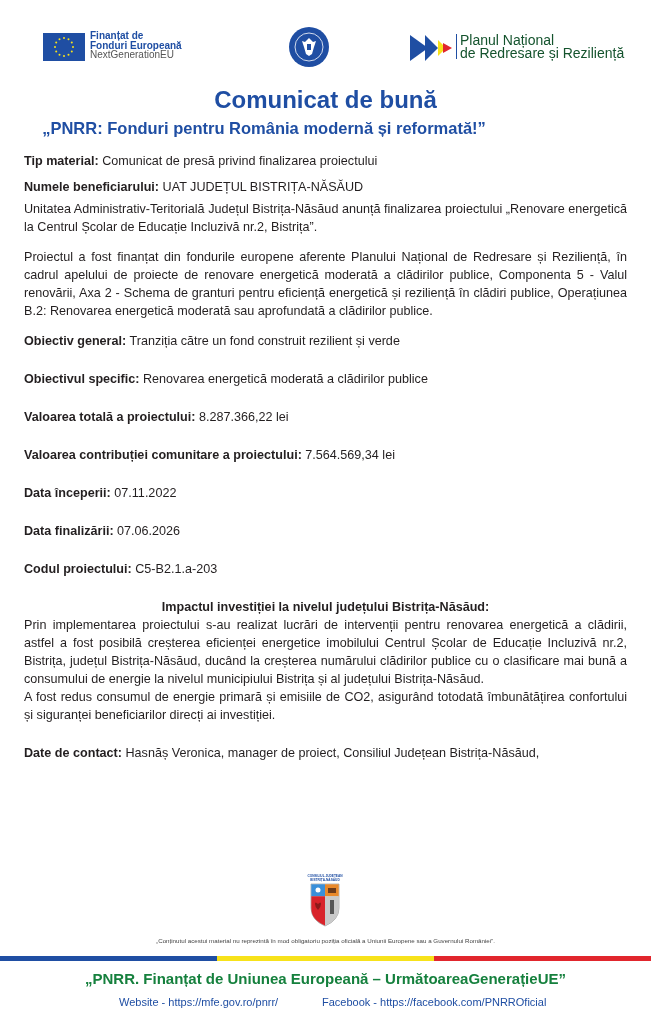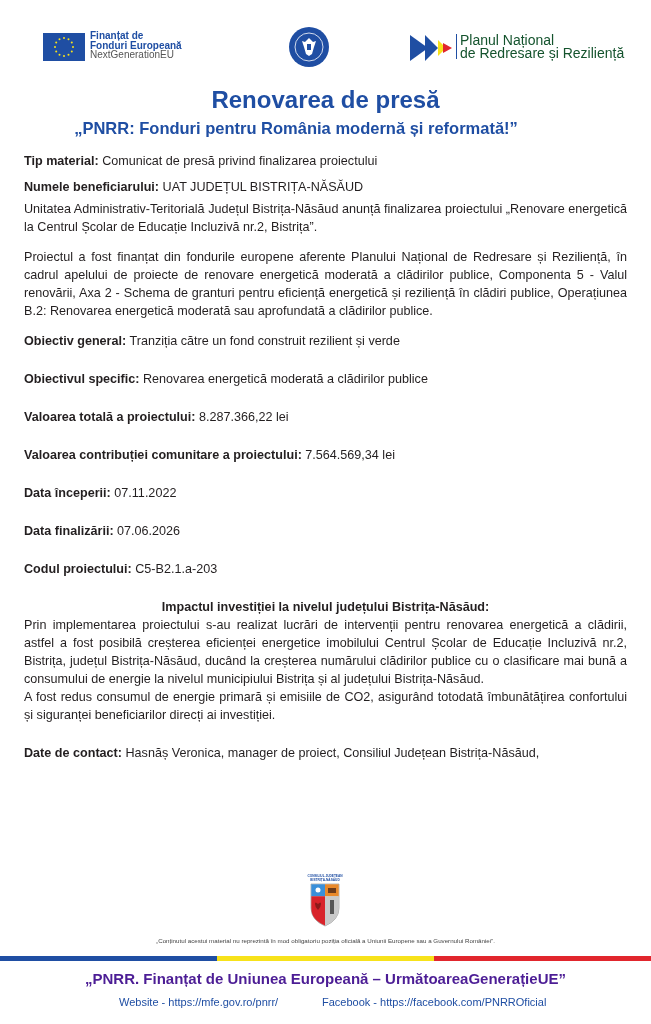--- a/index.html
+++ b/index.html
@@ -9,35 +9,35 @@
   
   .eu-flag { left:43px; top:33px; width:42px; height:28px; background:#1f4ea3; }
   .eu-flag svg { display:block; }
   .eu-text { left:90px; top:31px; font-size:10px; line-height:9.5px; color:#1f4ea3; font-weight:bold; }
   .eu-text .sub { color:#555; font-weight:normal; }
   .gov-seal { left:288px; top:26px; width:42px; height:42px; }
   .pnrr-logo { left:410px; top:35px; }
   .pnrr-text { left:456px; top:34px; font-size:14px; line-height:12.5px; color:#14532d; border-left:1px solid #1f4ea3; padding-left:3px; }
   
   .title { left:0; width:651px; top:86px; text-align:center; font-size:24px; font-weight:bold; color:#1f4ea3; }
-  .subtitle { left:0; width:528px; top:119px; text-align:center; font-size:16.5px; font-weight:bold; color:#1f4ea3;padding-left:32px; }
+  .subtitle { left:0; width:528px; top:119px; text-align:center; font-size:16.5px; font-weight:bold; color:#1f4ea3; }
   
   .content { left:24px; width:603px; top:152px; font-size:12.6px; line-height:18px; }
   .content p { margin:0; }
   .b { font-weight:bold;text-align:center; }
   .just { text-align:justify; }
   .gap4 { height:4px; } .gap12 { height:12px; } .gap20 { height:20px; }
   
   .crest { left:303px; top:872px; width:44px; height:56px; }
   .disclaimer { left:0; width:651px; top:937px; text-align:center; font-size:6.2px; color:#444; }
   .stripe { top:956px; height:5px; }
   .s1 { left:0; width:217px; background:#1f4ea3; }
   .s2 { left:217px; width:217px; background:#f7e21a; }
   .s3 { left:434px; width:217px; background:#e1262d; }
-  .slogan { left:0; width:651px; top:970px; text-align:center; font-size:15px; font-weight:bold; color:#4c1d95; }
+  .slogan { left:0; width:651px; top:970px; text-align:center; font-size:15px; font-weight:bold; color:#15803d; }
   .links { left:0; width:651px; top:996px; font-size:11px; color:#1f4ea3; }
   .links span { position:absolute; }
 </style>
 </head>
 <body>
 
 <div class="abs eu-flag">
   <svg width="42" height="28" viewBox="0 0 42 28">
     <g fill="#f7e21a">
       <circle cx="21" cy="5" r="1"></circle>
@@ -76,21 +76,21 @@
     <polygon points="15,0 28,13 15,26" fill="#1f4ea3"></polygon>
     <polygon points="28,5 36,13 28,21" fill="#f7e21a"></polygon>
     <polygon points="33,8 42,13 33,18" fill="#e1262d"></polygon>
   </svg>
 </div>
 <div class="abs pnrr-text">
   <div>Planul Național</div>
   <div>de Redresare și Reziliență</div>
 </div>
 
-<div class="abs title">Renovarea de presă</div>
+<div class="abs title">Comunicat de bună</div>
 <div class="abs subtitle">„PNRR: Fonduri pentru România modernă și reformată!”</div>
 
 <div class="abs content">
   <p><span class="b">Tip material:</span><span> Comunicat de presă privind finalizarea proiectului</span></p>
   <div class="gap4"></div>
   <div class="gap4"></div>
   <p><span class="b">Numele beneficiarului:</span><span> UAT JUDEȚUL BISTRIȚA-NĂSĂUD</span></p>
   <div class="gap4"></div>
   <p class="just">Unitatea Administrativ-Teritorială Județul Bistrița-Năsăud anunță finalizarea proiectului „Renovare energetică la Centrul Școlar de Educație Incluzivă nr.2, Bistrița”.</p>
   <div class="gap12"></div>

